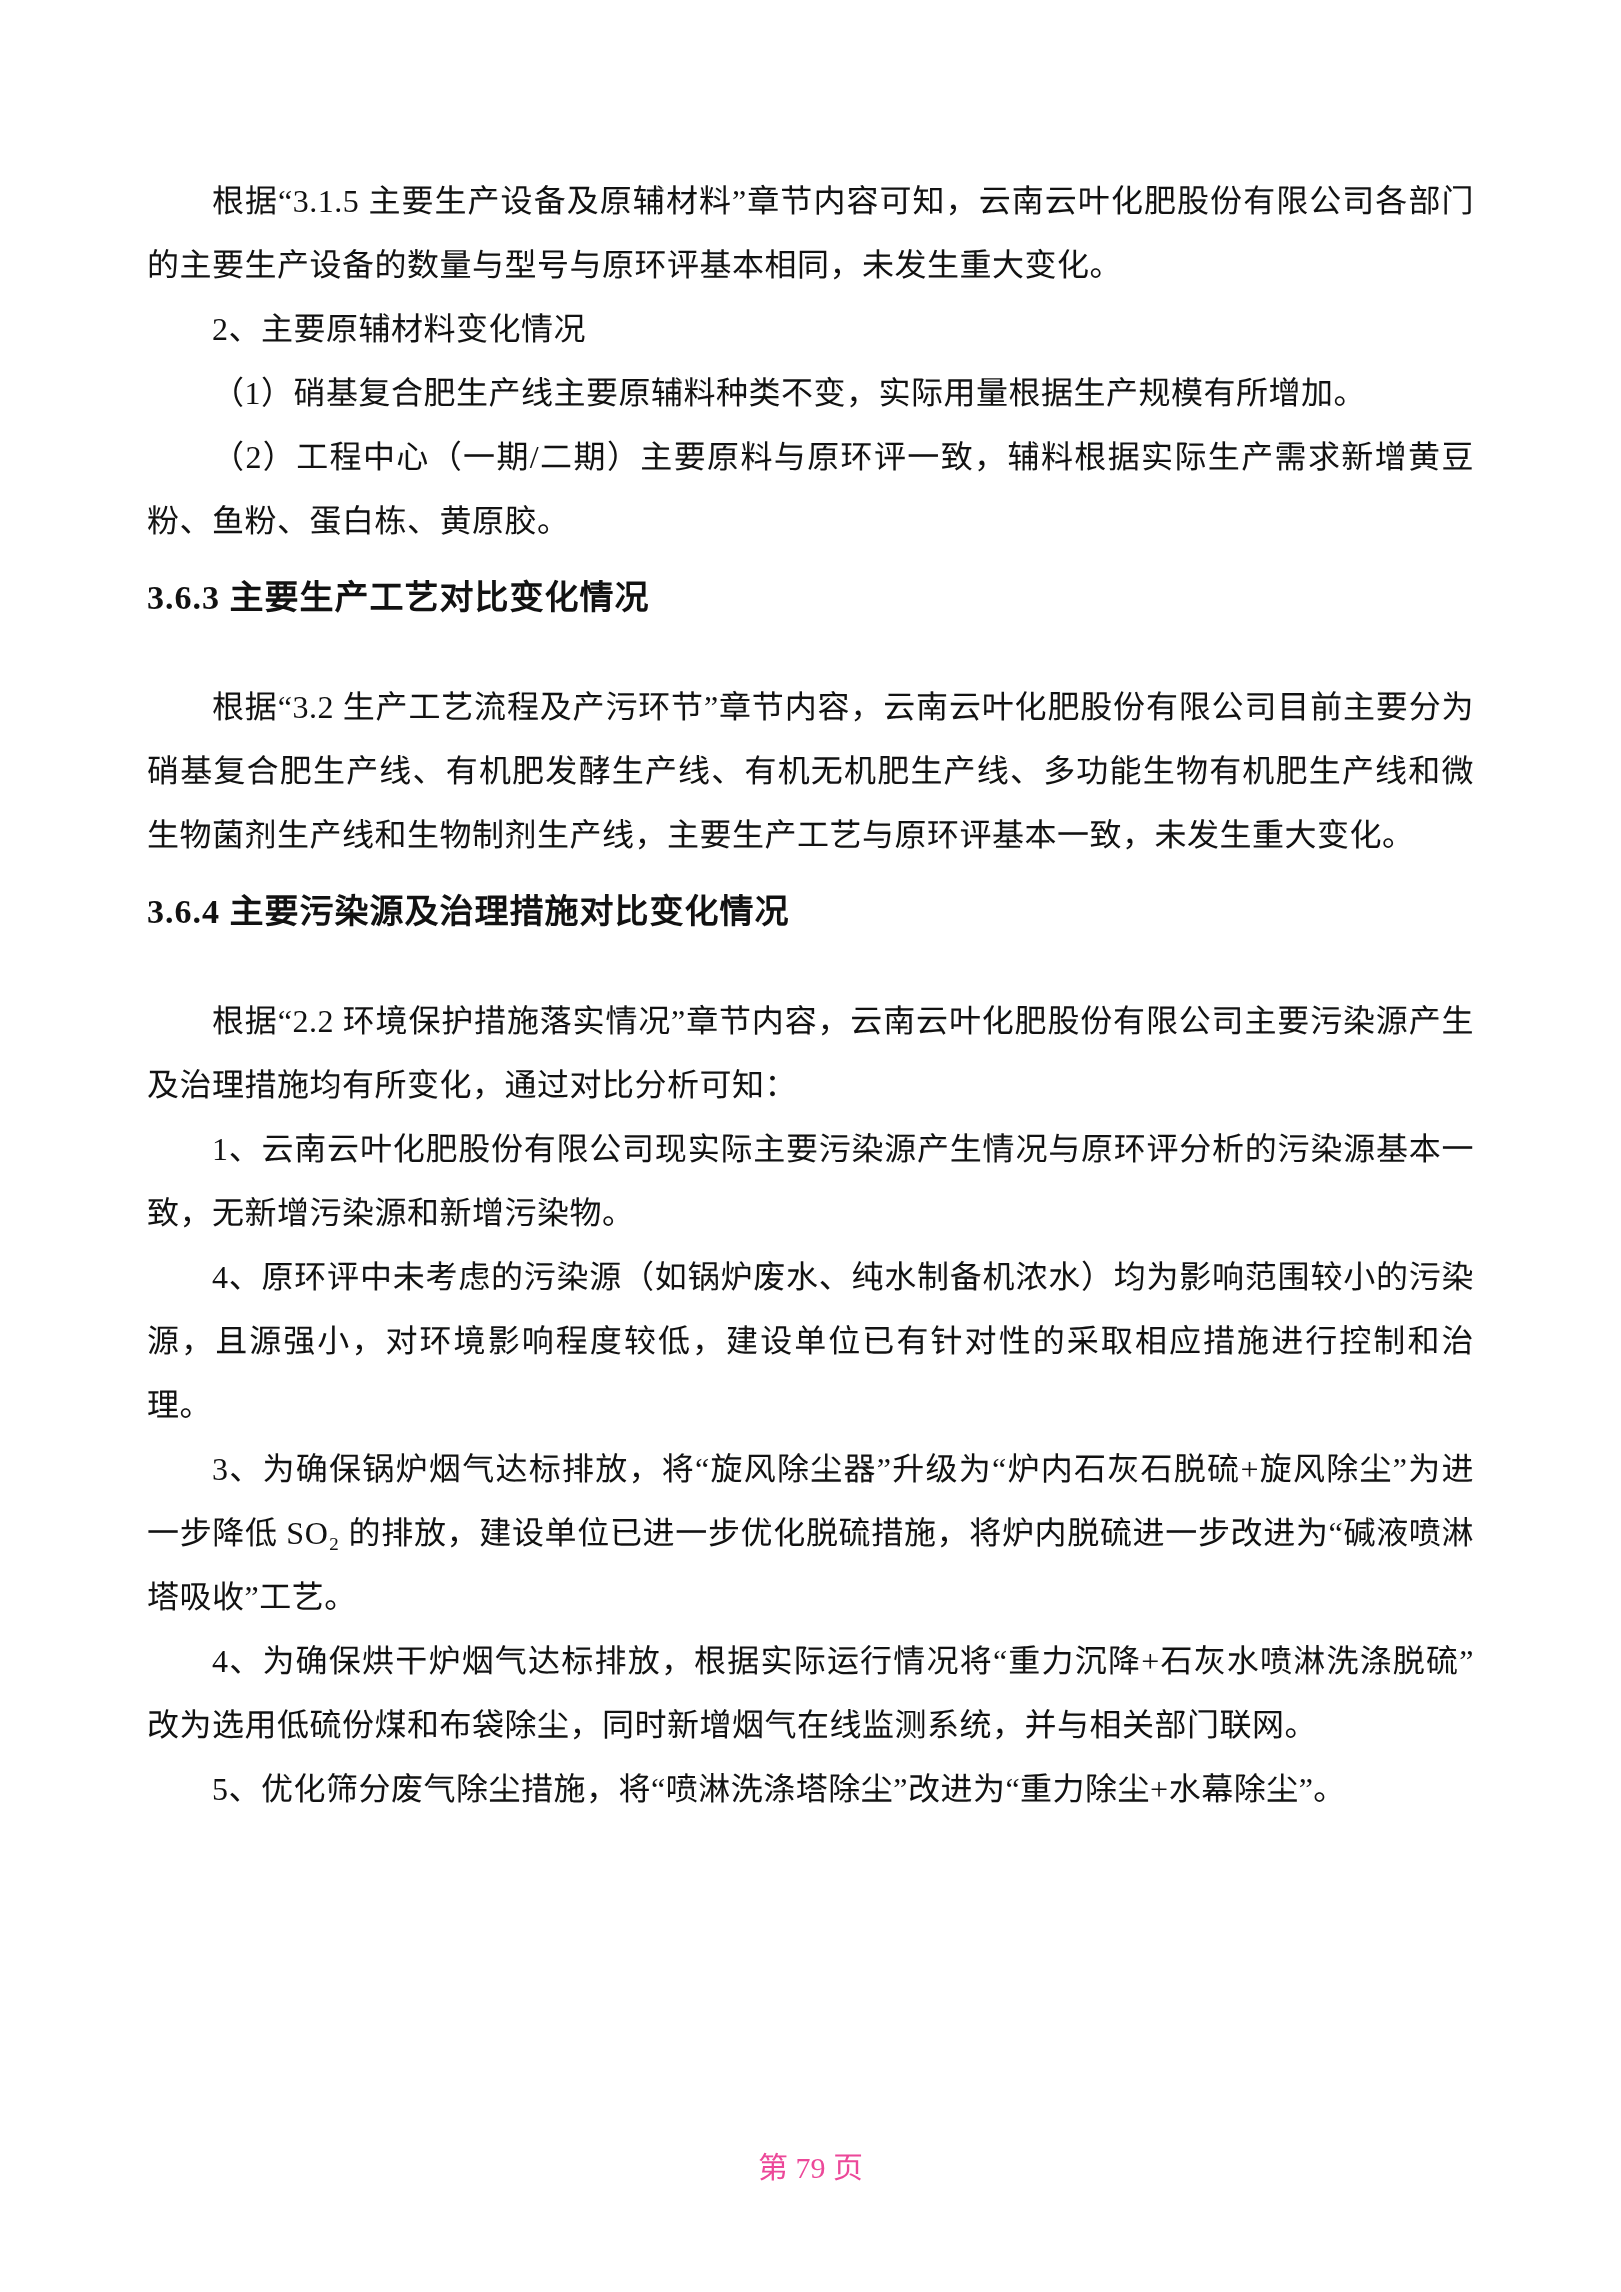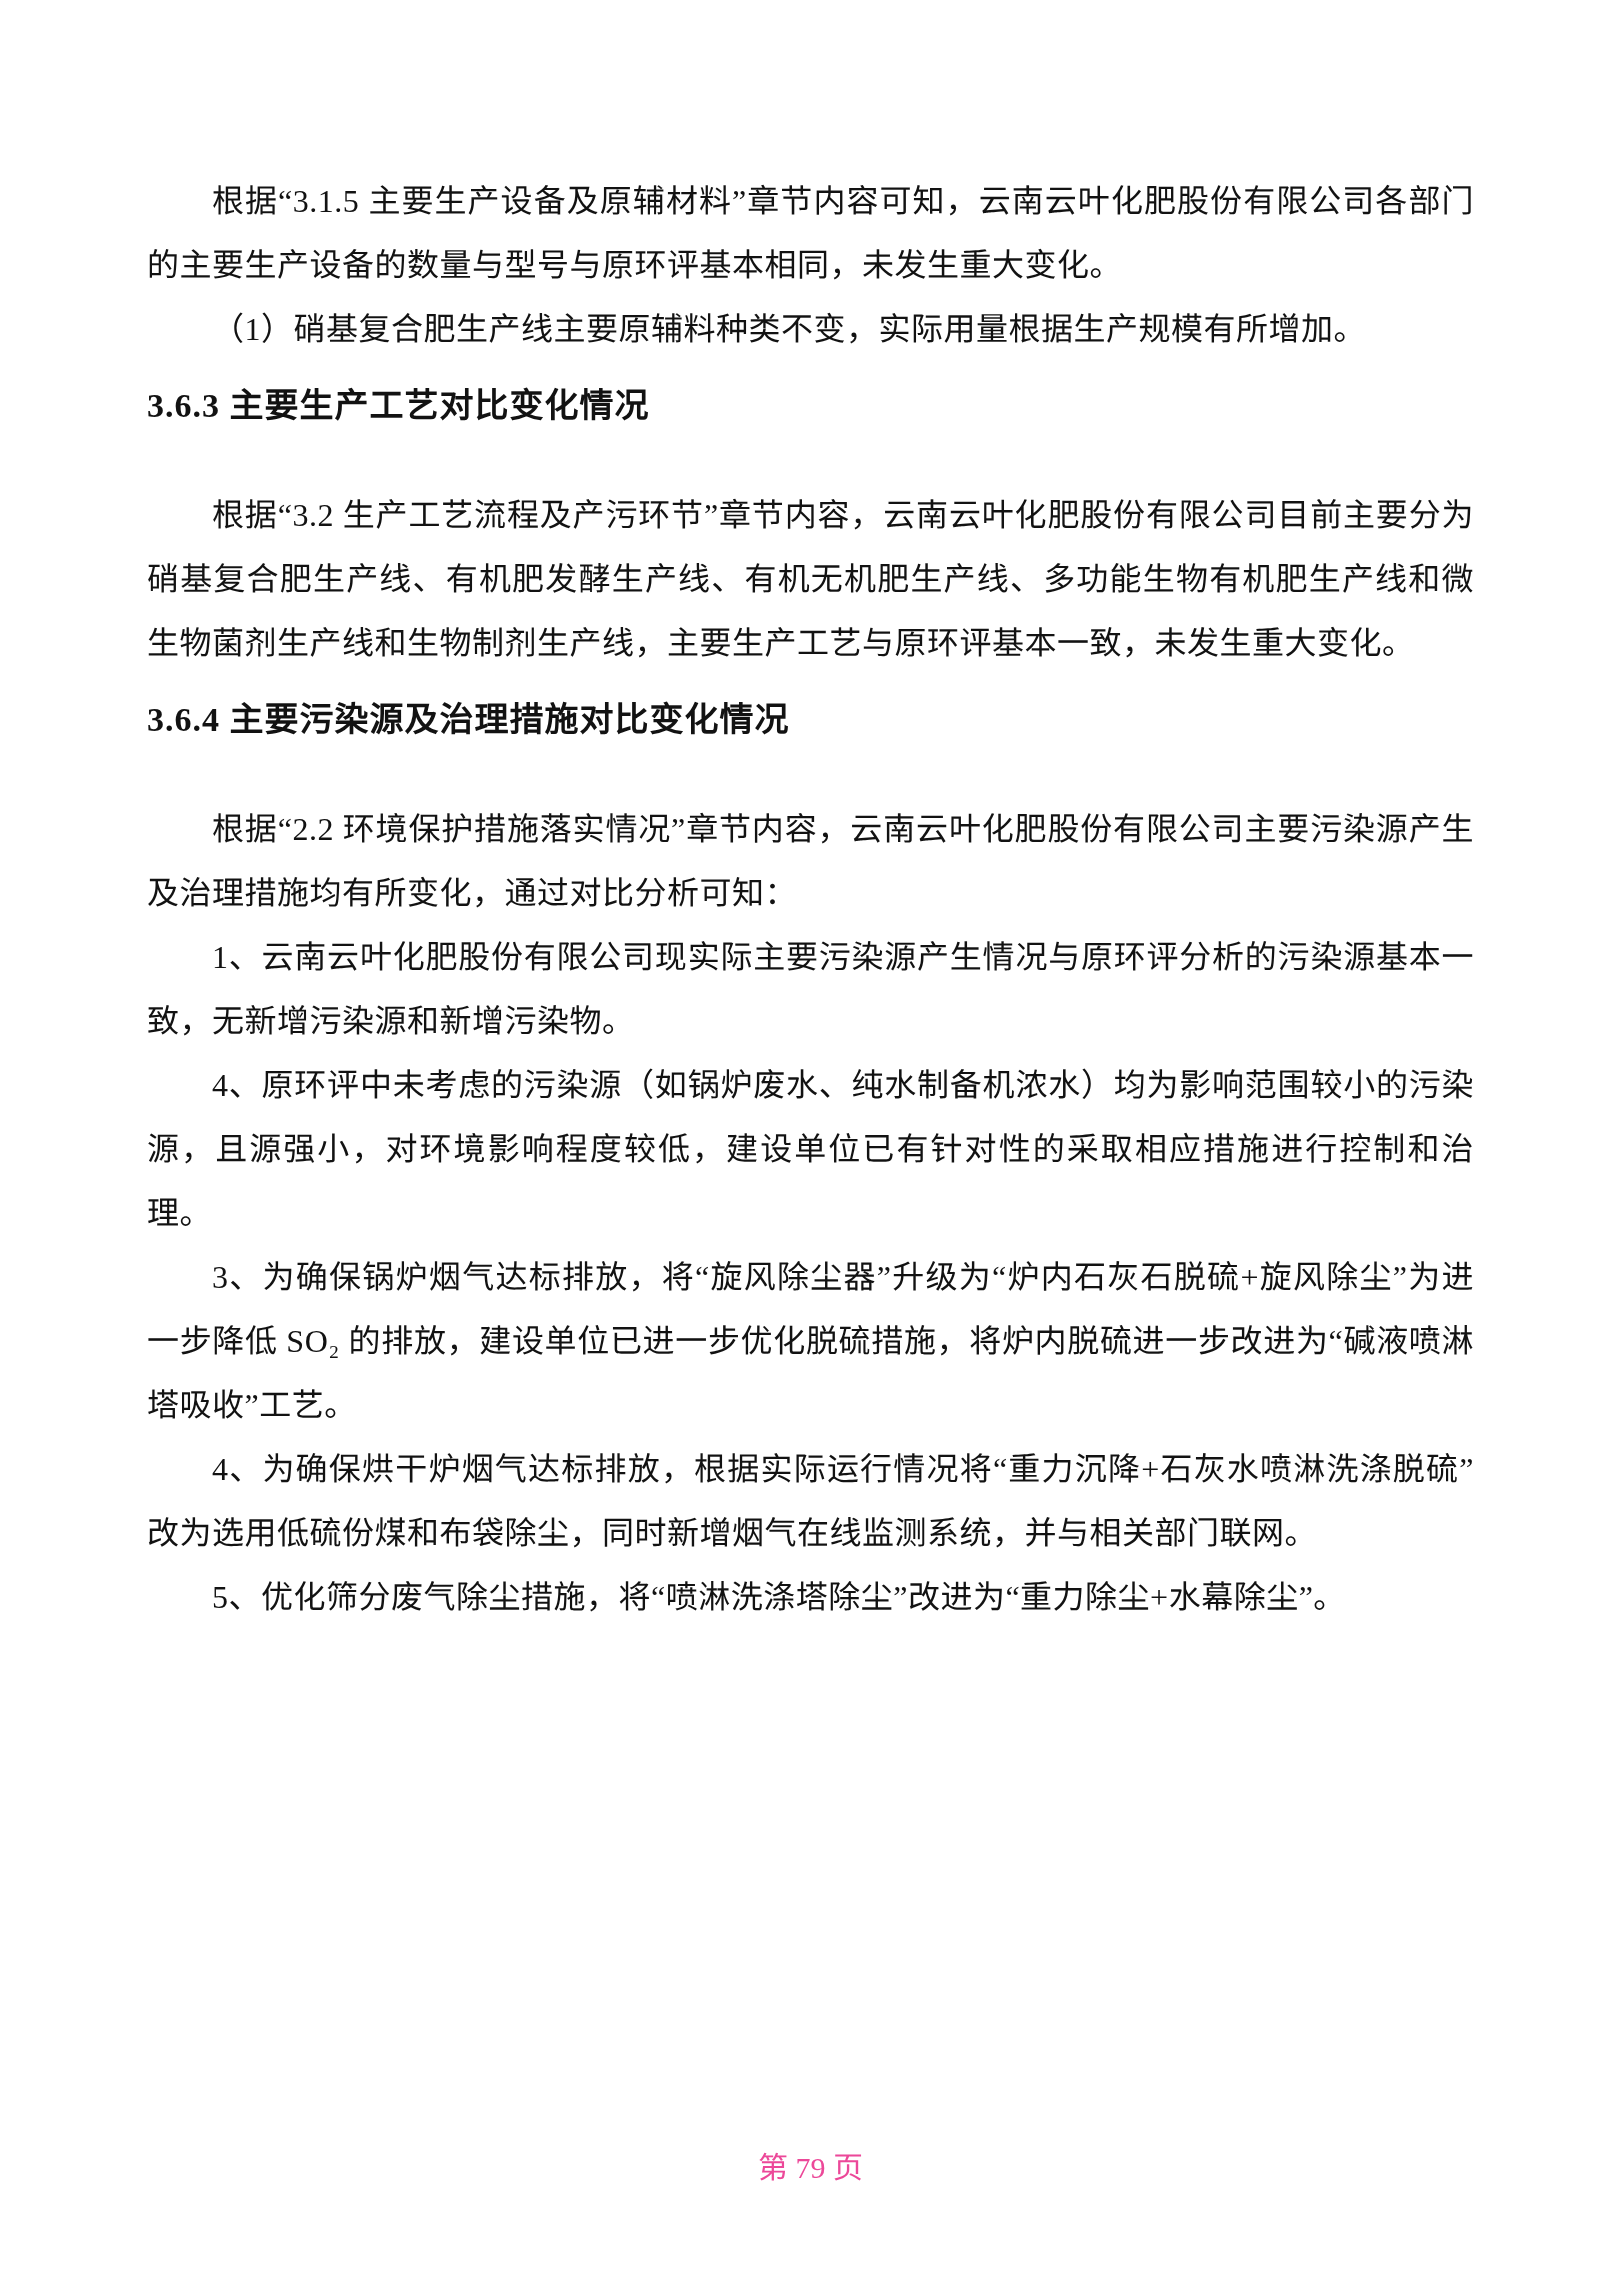--- a/index.html
+++ b/index.html
@@ -50,21 +50,23 @@
     line-height: 41px;
     color: #ec4899;
   }
 </style>
 </head>
 <body>
 
 <div class="page">
   <main class="doc-content" id="doc-content">
       <p class="doc-paragraph">根据“3.1.5 主要生产设备及原辅材料”章节内容可知，云南云叶化肥股份有限公司各部门的主要生产设备的数量与型号与原环评基本相同，未发生重大变化。</p>
+      <p class="doc-paragraph">2、主要原辅材料变化情况</p>
       <p class="doc-paragraph">（1）硝基复合肥生产线主要原辅料种类不变，实际用量根据生产规模有所增加。</p>
+      <p class="doc-paragraph">（2）工程中心（一期/二期）主要原料与原环评一致，辅料根据实际生产需求新增黄豆粉、鱼粉、蛋白栋、黄原胶。</p>
       <h2 class="doc-heading">3.6.3 主要生产工艺对比变化情况</h2>
       <p class="doc-paragraph">根据“3.2 生产工艺流程及产污环节”章节内容，云南云叶化肥股份有限公司目前主要分为硝基复合肥生产线、有机肥发酵生产线、有机无机肥生产线、多功能生物有机肥生产线和微生物菌剂生产线和生物制剂生产线，主要生产工艺与原环评基本一致，未发生重大变化。</p>
       <h2 class="doc-heading">3.6.4 主要污染源及治理措施对比变化情况</h2>
       <p class="doc-paragraph">根据“2.2 环境保护措施落实情况”章节内容，云南云叶化肥股份有限公司主要污染源产生及治理措施均有所变化，通过对比分析可知：</p>
       <p class="doc-paragraph">1、云南云叶化肥股份有限公司现实际主要污染源产生情况与原环评分析的污染源基本一致，无新增污染源和新增污染物。</p>
       <p class="doc-paragraph">4、原环评中未考虑的污染源（如锅炉废水、纯水制备机浓水）均为影响范围较小的污染源，且源强小，对环境影响程度较低，建设单位已有针对性的采取相应措施进行控制和治理。</p>
       <p class="doc-paragraph">3、为确保锅炉烟气达标排放，将“旋风除尘器”升级为“炉内石灰石脱硫+旋风除尘”为进一步降低 SO₂ 的排放，建设单位已进一步优化脱硫措施，将炉内脱硫进一步改进为“碱液喷淋塔吸收”工艺。</p>
       <p class="doc-paragraph">4、为确保烘干炉烟气达标排放，根据实际运行情况将“重力沉降+石灰水喷淋洗涤脱硫”改为选用低硫份煤和布袋除尘，同时新增烟气在线监测系统，并与相关部门联网。</p>
       <p class="doc-paragraph">5、优化筛分废气除尘措施，将“喷淋洗涤塔除尘”改进为“重力除尘+水幕除尘”。</p>
     </main>

